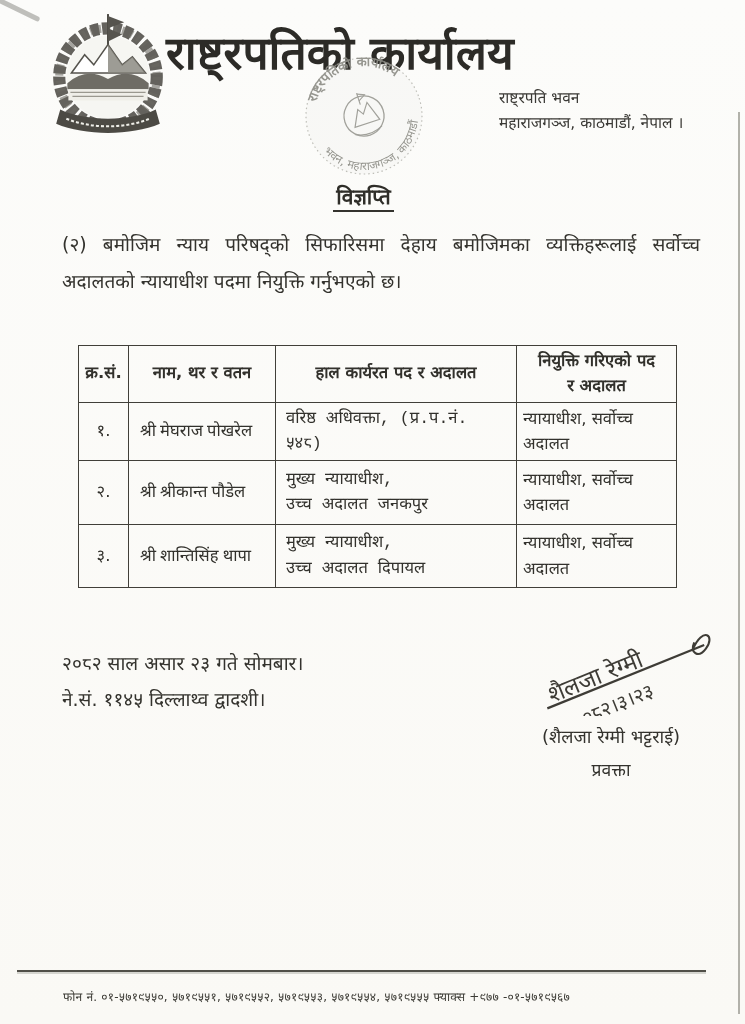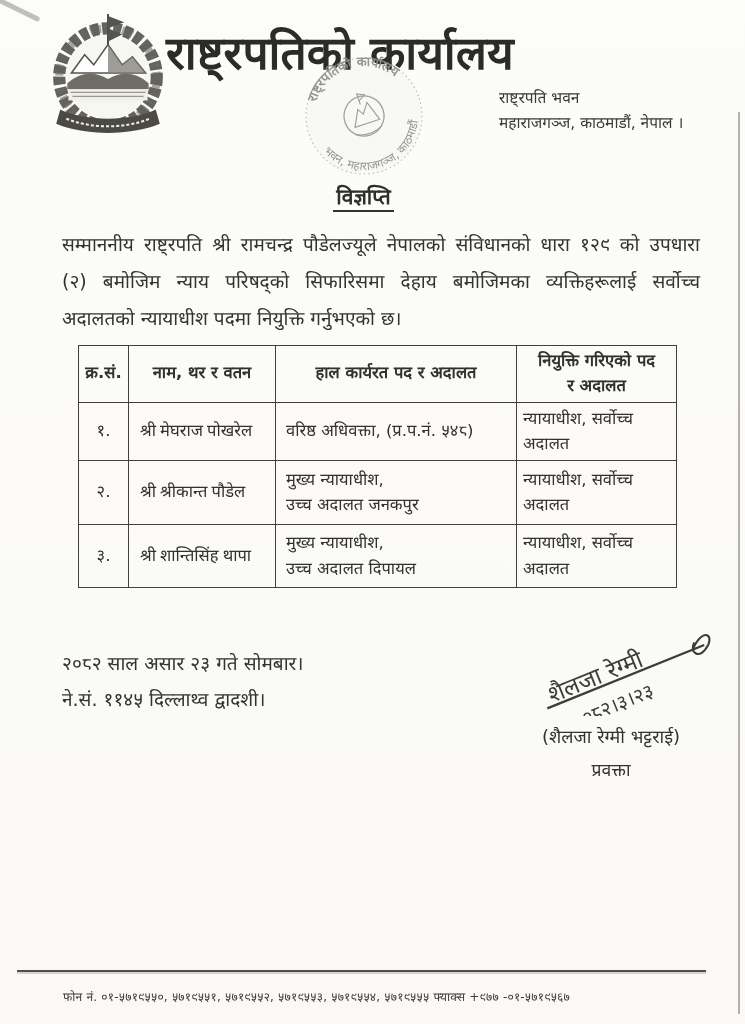--- a/index.html
+++ b/index.html
@@ -29,21 +29,21 @@
   .body-text .jline { text-align:justify; text-align-last:justify; }
   .body-text .lline { text-align:left; }
 
   
   .appointments-table { position:absolute; left:78px; top:345px; width:598px; border-collapse:collapse; table-layout:fixed; font-size:16.5px; color:#32312c; }
   .appointments-table th, .appointments-table td { border:1.6px solid #413f39; vertical-align:middle; }
   .appointments-table th { font-weight:bold; text-align:center; white-space:pre-line; line-height:1.5; padding:3px 2px; }
   .appointments-table td { line-height:1.55; white-space:pre-line; padding:3px 6px; }
   .appointments-table td.sn { text-align:center; }
   .appointments-table td.name { white-space:nowrap; padding-left:11px;font-family:Liberation Serif, serif; }
-  .appointments-table td.cur { padding-left:10px; }
+  .appointments-table td.cur { padding-left:10px;font-family:Liberation Mono, monospace; }
   .appointments-table td.app { }
   .appointments-table thead tr { height:55px; }
   .appointments-table tbody tr:nth-child(1) { height:58px; }
   .appointments-table tbody tr:nth-child(2) { height:64px; }
   .appointments-table tbody tr:nth-child(3) { height:63px; }
   .c1 { width:50px; } .c2 { width:147px; } .c3 { width:241px; } .c4 { width:160px; }
 
   
   .dateline { position:absolute; left:62px; top:645px; font-size:19px; line-height:36px; color:#33322d; }
   .sig-svg { position:absolute; left:531px; top:618px; width:192px; height:98px; }
@@ -104,21 +104,20 @@
   <div class="address">
     <div>राष्ट्रपति भवन</div>
     <div>महाराजगञ्ज, काठमाडौं, नेपाल ।</div>
   </div>
 
   <div class="notice-title">
     <span>विज्ञप्ति</span>
   </div>
 
   <div class="body-text">
-    <div class="jline">सम्माननीय राष्ट्रपति श्री रामचन्द्र पौडेलज्यूले नेपालको संविधानको धारा १२९ को उपधारा</div>
     <div class="jline">(२) बमोजिम न्याय परिषद्को सिफारिसमा देहाय बमोजिमका व्यक्तिहरूलाई सर्वोच्च</div>
     <div class="lline">अदालतको न्यायाधीश पदमा नियुक्ति गर्नुभएको छ।</div>
   </div>
 
   <table class="appointments-table">
     <colgroup>
         <col class="c1">
         <col class="c2">
         <col class="c3">
         <col class="c4">

